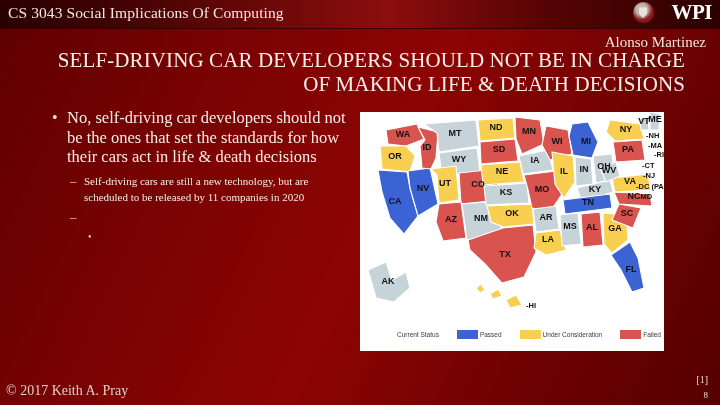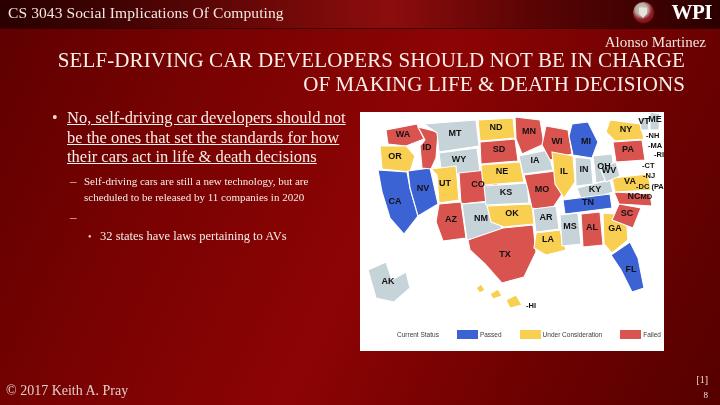--- a/index.html
+++ b/index.html
@@ -93,21 +93,20 @@
   .lvl1 .mark {
     width: 15px;
     flex: 0 0 15px;
     font-size: 16px;
     line-height: 19px;
     color: #f0d9cf;
   }
   .lvl1 .txt {
     font-size: 16.5px;
     line-height: 19.5px;
-    text-decoration: underline;
   }
   .lvl2 {
     display: flex;
     margin: 4px 0 4px 18px;
   }
   .lvl2 .mark {
     width: 14px;
     flex: 0 0 14px;
     font-size: 13px;
     line-height: 16px;
@@ -229,21 +228,20 @@
       <span class="mark">–</span>
       <span class="txt">Self-driving cars are still a new technology, but are scheduled to be released by 11 companies in 2020</span>
     </div>
 
     <div class="lvl2">
       <span class="mark">–</span>
     </div>
 
     <div class="lvl3">
       <span class="mark">•</span>
-      <span class="txt">32 states have laws pertaining to AVs</span>
     </div>
 
   </div>
 
   <div id="map-panel">
     <svg id="map-svg" width="304" height="239" viewBox="0 0 304 239">
       <rect x="0" y="0" width="304" height="239" fill="#ffffff"></rect>
       <g id="state-shapes" stroke="#ffffff" stroke-width="1.1">
           <polygon points="26,18 57,12 64,27 46,34 28,32" fill="#d9534f"></polygon>
           <polygon points="20,34 46,34 55,44 50,60 22,57" fill="#f9cf52"></polygon>

